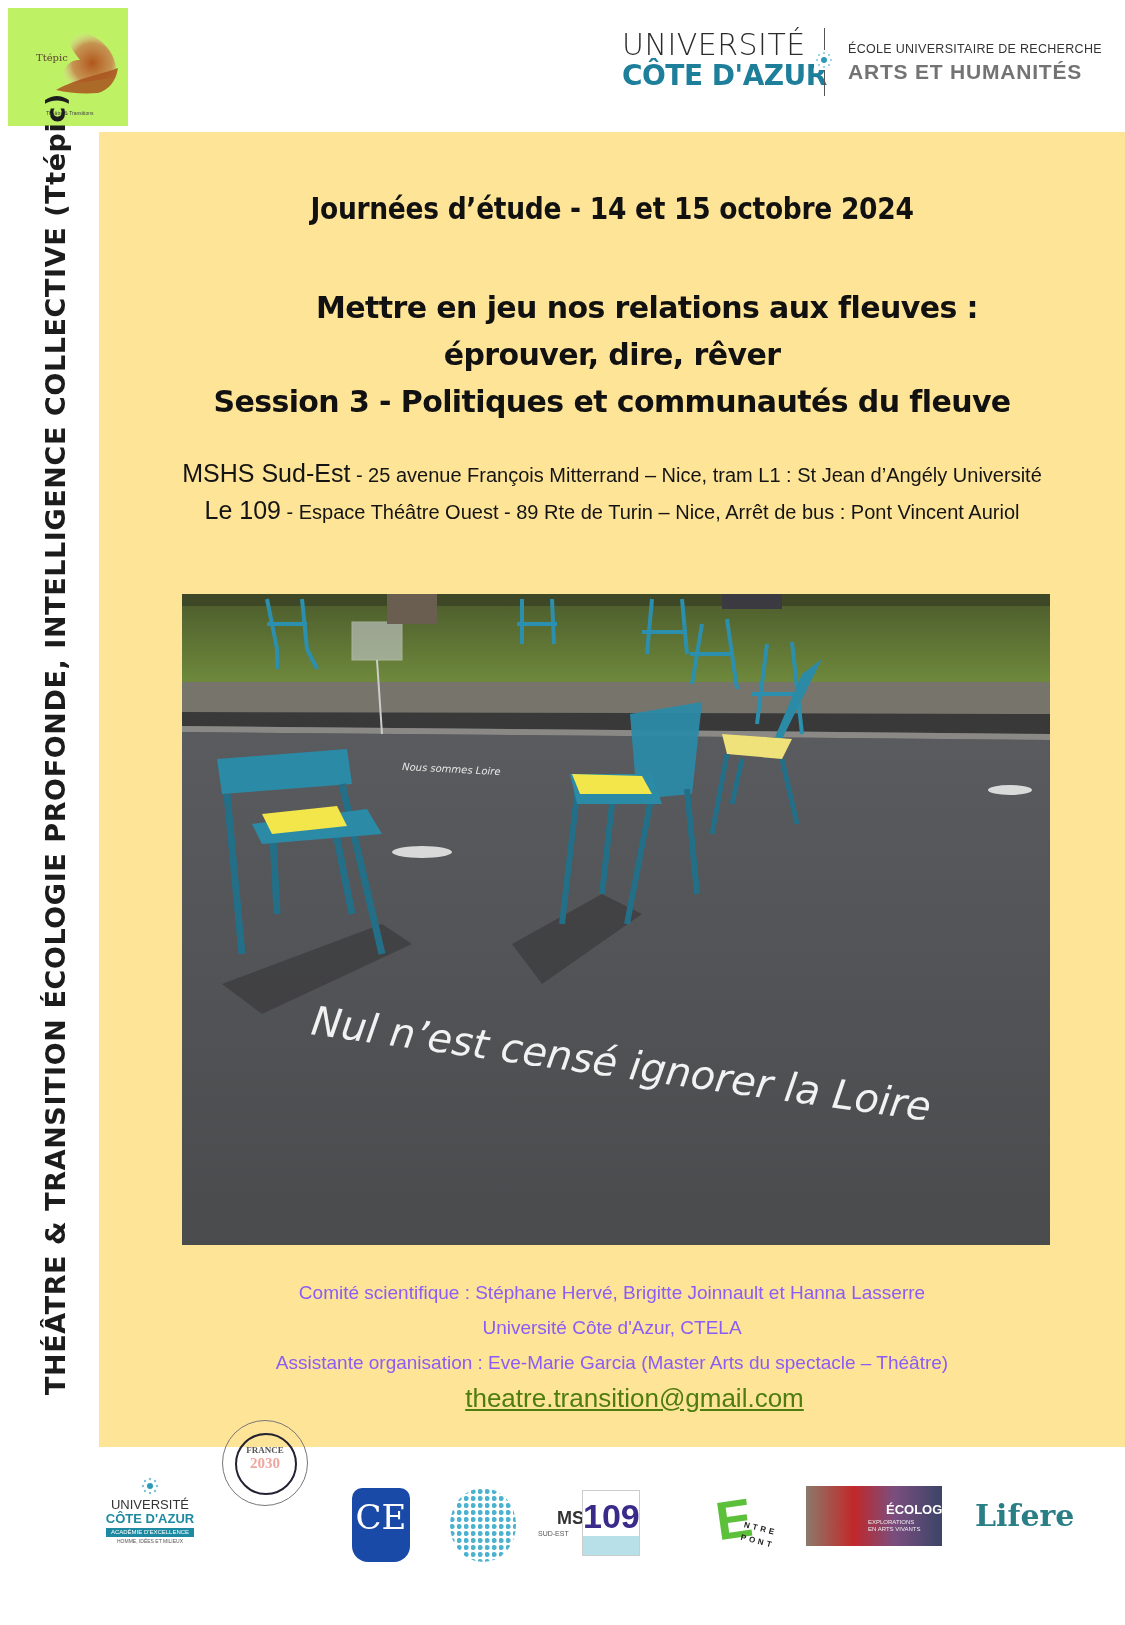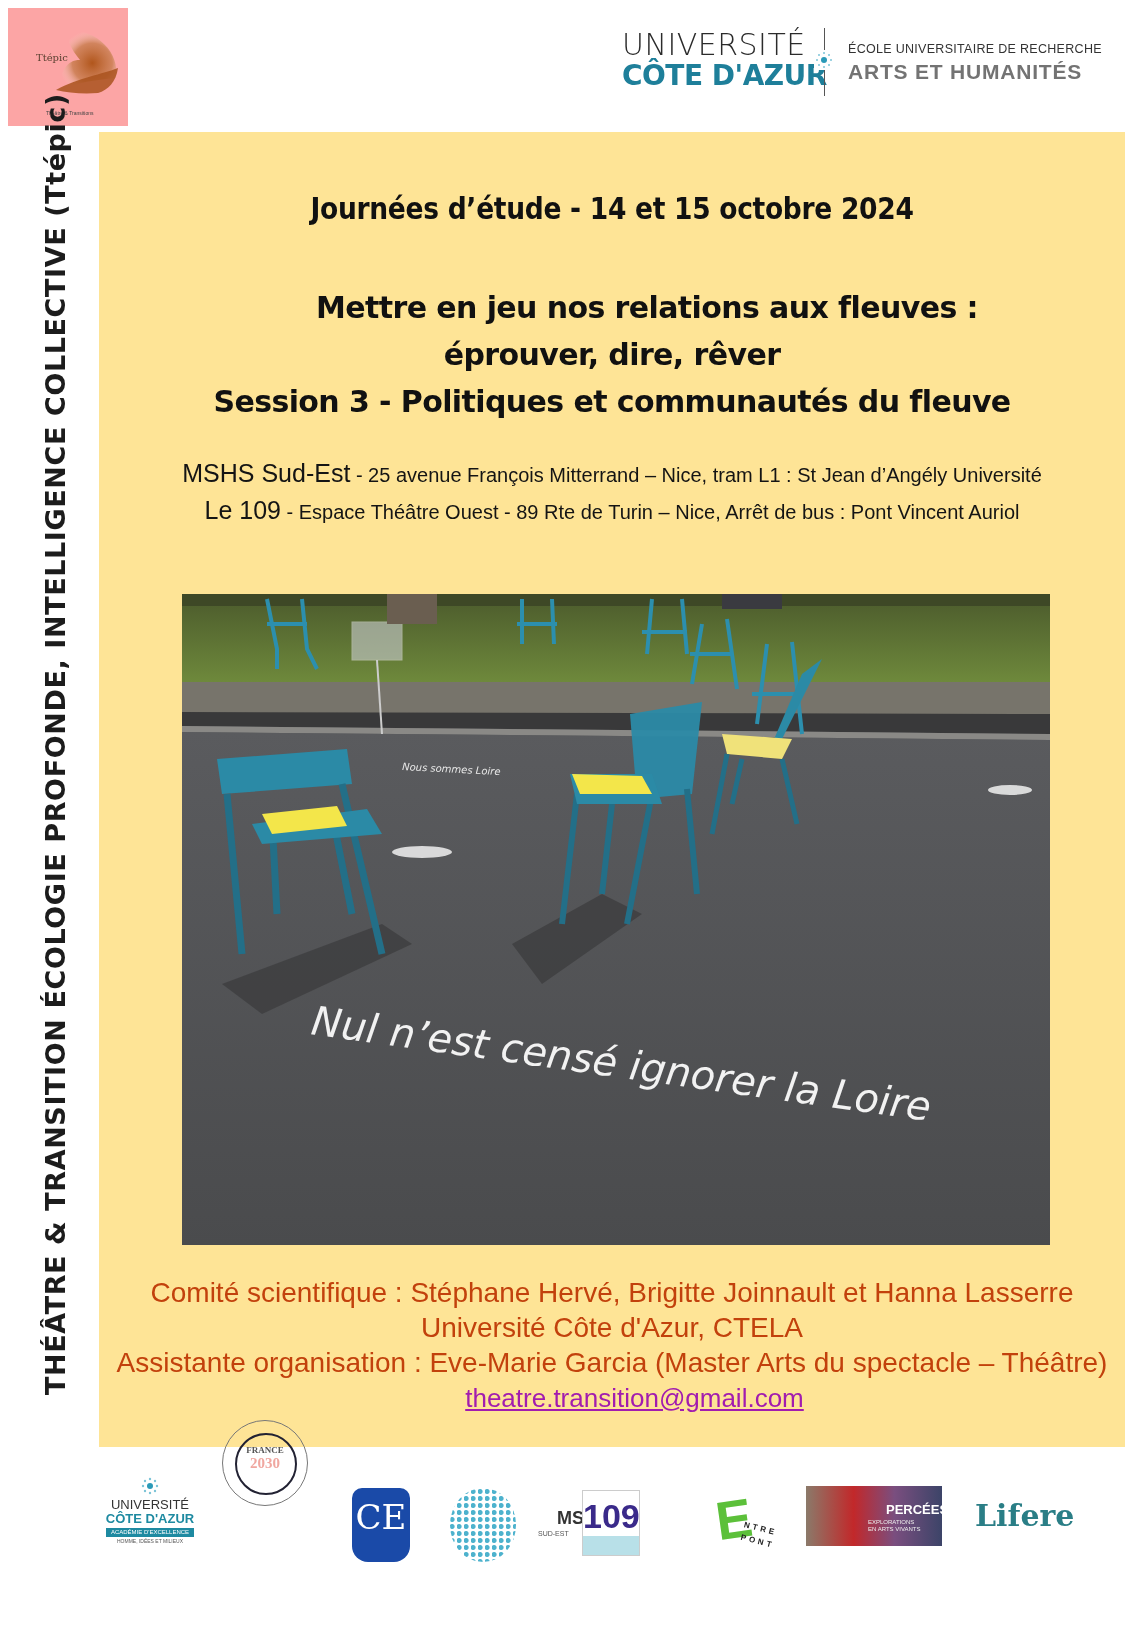--- a/index.html
+++ b/index.html
@@ -1,20 +1,20 @@
 <!DOCTYPE html>
 <html><head>
 <meta charset="utf-8">
 <style>
   html, body { margin:0; padding:0; }
   body { width:1125px; height:1625px; background:#ffffff; position:relative; overflow:hidden;
          font-family:"Liberation Sans", sans-serif; color:#111; }
 
   
-  .ttepic-logo { position:absolute; left:8px; top:8px; width:120px; height:118px; background:#fca5a5; }
+  .ttepic-logo { position:absolute; left:8px; top:8px; width:120px; height:118px; background:#bef264; }
   .ttepic-logo svg { position:absolute; left:0; top:0; }
   .ttepic-name { position:absolute; left:28px; top:44px; font-size:10px; color:#5a4030; font-family:"DejaVu Serif", serif; }
   .ttepic-sub { position:absolute; left:38px; top:102px; font-size:5px; color:#444; }
 
   .uca-logo { position:absolute; left:622px; top:30px; }
   .uca-l1 { font-size:30px; letter-spacing:0.5px; color:#2b2b2b; line-height:30px; font-family:"DejaVu Sans", sans-serif; font-weight:300; }
   .uca-l2 { font-size:28px; font-weight:bold; color:#1e7f9a; line-height:32px; font-family:"DejaVu Sans", sans-serif; letter-spacing:-0.5px;}
   .uca-sep { position:absolute; left:824px; top:28px; width:1px; height:68px; background:#555; }
   .uca-star { position:absolute; left:814px; top:50px; width:20px; height:20px; }
   .eur-l1 { position:absolute; left:848px; top:42px; font-size:12.5px; color:#333; letter-spacing:0.3px; }
@@ -32,24 +32,24 @@
   .title-l { font-size:30px; font-weight:bold; line-height:48px; font-family:"DejaVu Sans", sans-serif; letter-spacing:-0.6px; }
   .t1 { top:284px;margin-left:35px; } .t2 { top:331px; } .t3 { top:378px; }
 
   .addr { font-size:20px; line-height:36px; color:#141414; }
   .addr .big { font-size:25px; }
   .a1 { top:455px; } .a2 { top:492px; }
 
   .photo { position:absolute; left:182px; top:594px; width:868px; height:651px; overflow:hidden; background:#5e5f60; }
   .photo svg { display:block; }
 
-  .credits { font-size:28px; line-height:34px; color:#c2410c; }
+  .credits { font-size:19px; line-height:34px; color:#8b5cf6; }
   .c1 { top:1276px; } .c2 { top:1311px; } .c3 { top:1346px; }
   .email { top:1383px; font-size:26px; color:#1f5da8; }
-  .email a { color:#a21caf; text-decoration:underline;margin-left:45px; }
+  .email a { color:#4d7c0f; text-decoration:underline;margin-left:45px; }
 
   
   .partner { position:absolute; }
   .p-uca { left:104px; top:1476px; width:92px; height:80px; text-align:center; }
   .p-uca .l1 { font-size:13px; color:#333; line-height:14px; margin-top:22px;}
   .p-uca .l2 { font-size:13px; font-weight:bold; color:#1e8aa1; line-height:14px; }
   .p-uca .l3 { font-size:6px; background:#1e8aa1; color:#fff; margin:2px 2px 0; line-height:9px; }
   .p-uca .l4 { font-size:5px; color:#555; line-height:9px; }
   .p-fr { left:222px; top:1420px; width:84px; height:84px; border:1.5px solid #777; border-radius:50%;font-family:Liberation Serif, serif; }
   .p-fr .inner { position:absolute; left:12px; top:12px; width:58px; height:58px; border:2px solid #223; border-radius:50%; }
@@ -238,20 +238,20 @@
 </div>
 
 <div class="partner p-109">109</div>
 
 <div class="partner p-ep">
   <div class="e">E</div>
   <div class="t">NTRE PONT</div>
 </div>
 
 <div class="partner p-perc">
-  <div class="t1">PERCÉES</div>
+  <div class="t1">ÉCOLOGIE</div>
   <div class="t2">
     <div>EXPLORATIONS</div>
     <div>EN ARTS VIVANTS</div>
   </div>
 </div>
 
 <div class="partner p-lig">Lifere</div>
 
 </body></html>

